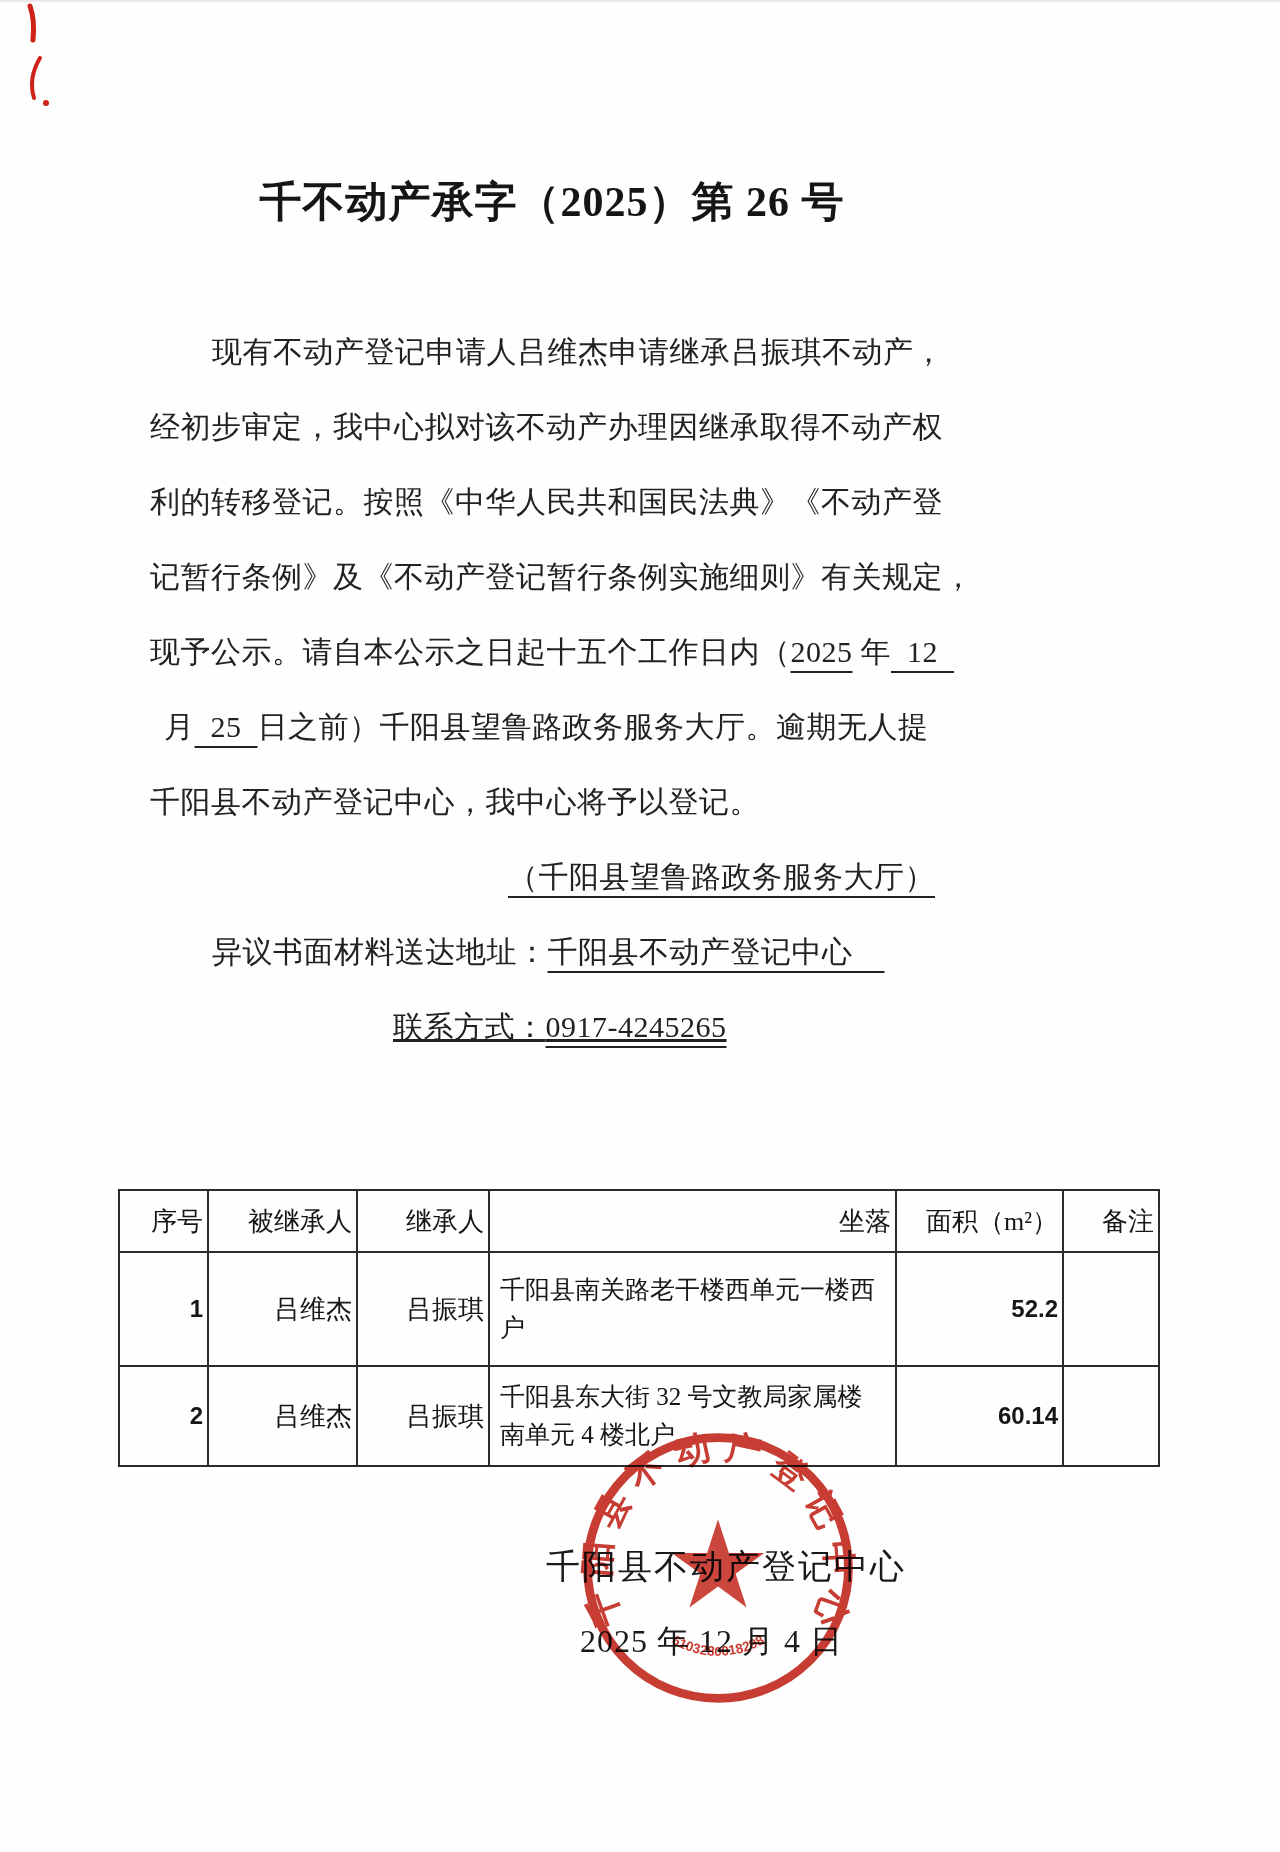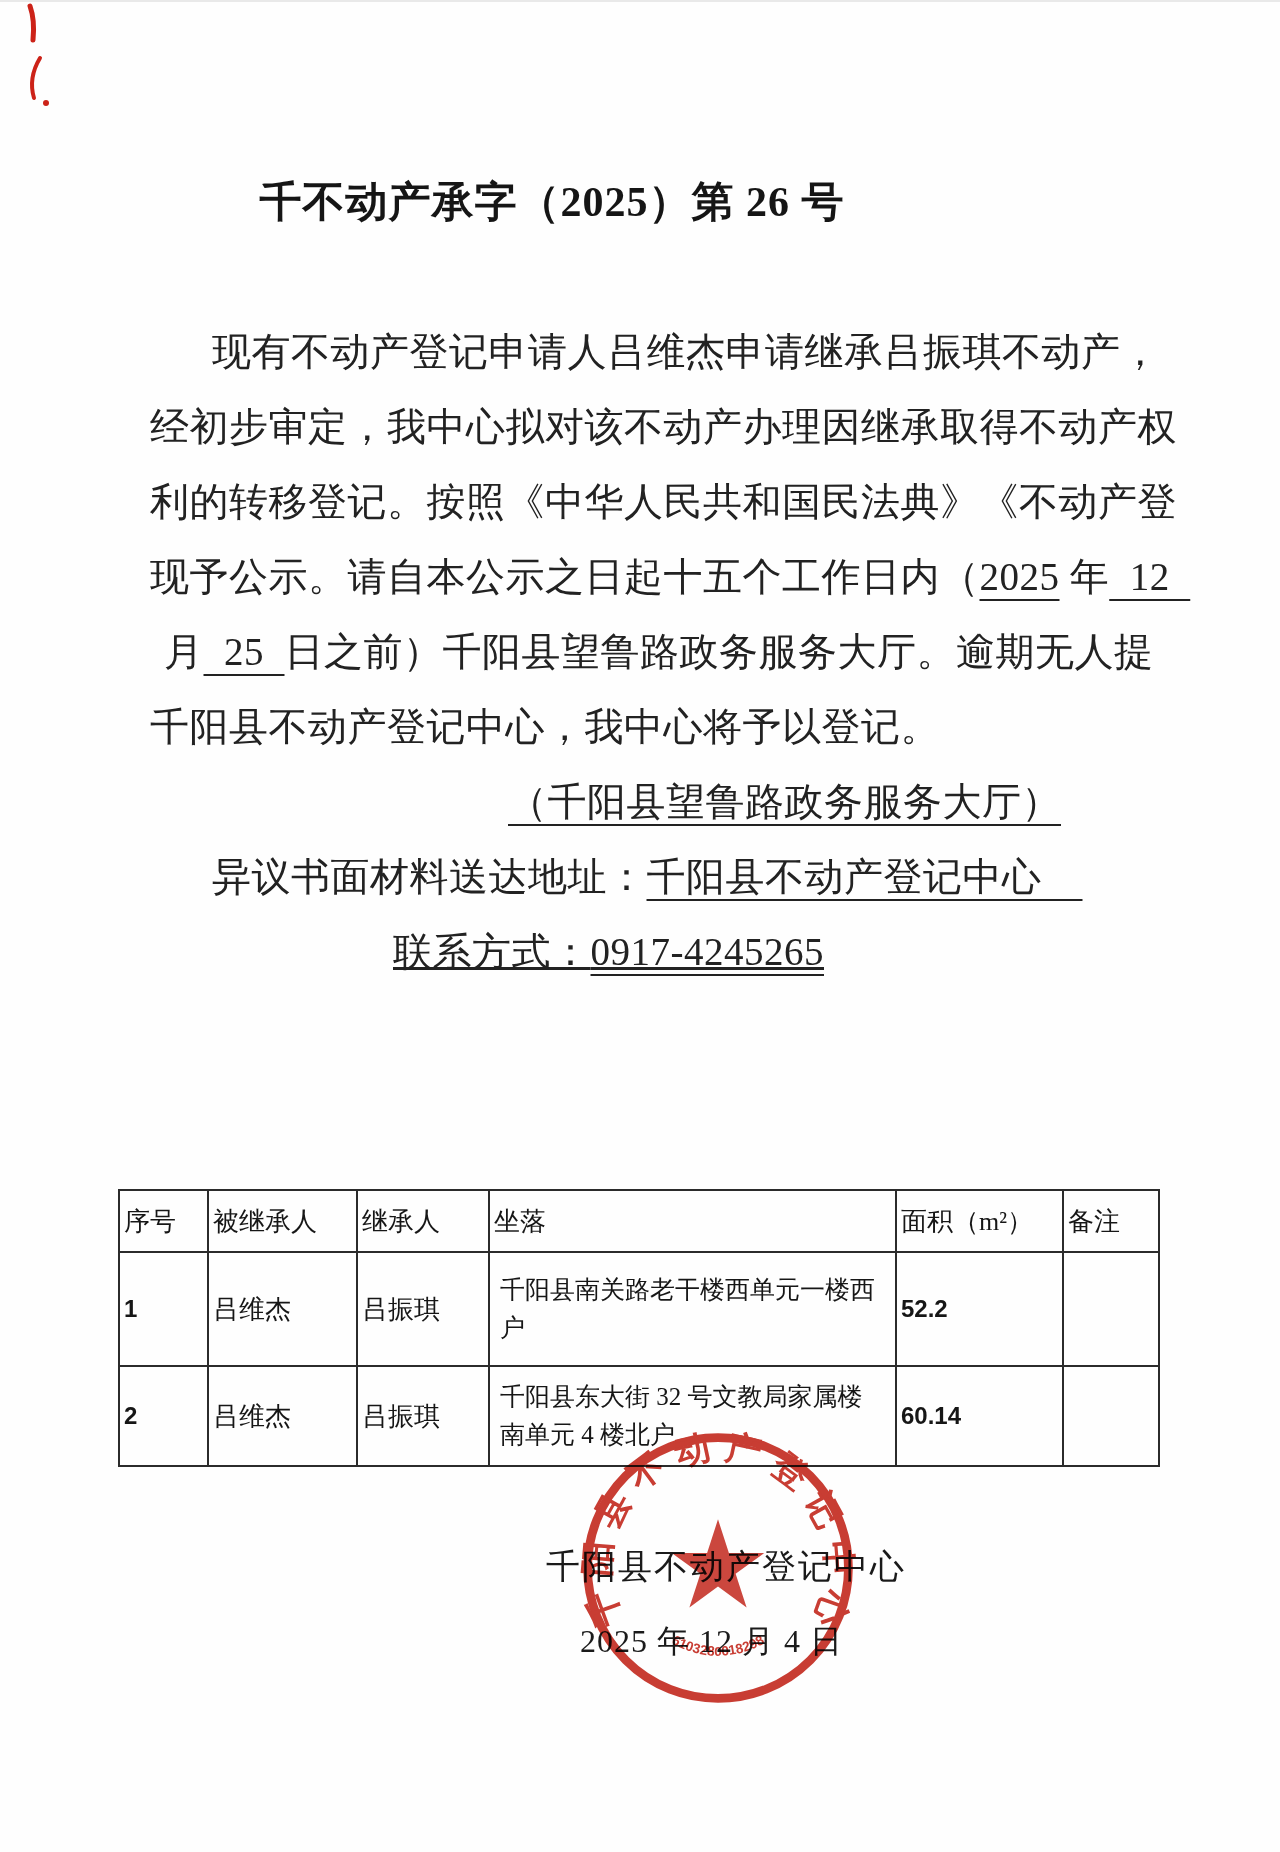--- a/index.html
+++ b/index.html
@@ -29,21 +29,21 @@
     letter-spacing: 1px;
     color: #151515;
     white-space: nowrap;
   }
 
   .doc-body {
     position: absolute;
     left: 150px;
     top: 312px;
     width: 800px;
-    font-size: 39px;
+    font-size: 30px;
     line-height: 75px;
     letter-spacing: 0.5px;
     color: #222;
   }
   .body-line { white-space: nowrap; }
   .ind-para    { text-indent: 62px; }
   .ind-tiny    { text-indent: 14px; }
   .ind-deep    { text-indent: 358px; }
   .ind-contact { text-indent: 243px; text-decoration: underline; }
   .u {
@@ -58,21 +58,21 @@
     left: 118px;
     top: 1187px;
     width: 1040px;
     border-collapse: collapse;
     table-layout: fixed;
     font-size: 26px;
     color: #161616;
   }
   .prop-table th, .prop-table td {
     border: 2px solid #2b2b2b;
-    text-align: left;
+    text-align: right;
     vertical-align: middle;
     padding: 0 4px;
     font-weight: 400;
   }
   .prop-table thead tr { height: 62px; }
   .prop-table tbody tr:nth-child(1) { height: 114px; }
   .prop-table tbody tr:nth-child(2) { height: 100px; }
   .prop-table td.cell-zuoluo {
     text-align: left;
     font-size: 25px;
@@ -130,20 +130,21 @@
     <path d="M40,56 q-12,20 -6,40" fill="none" stroke="var(--artifact-color,#cc2218)" stroke-width="4" stroke-linecap="round"></path>
     <circle cx="46" cy="101" r="3" fill="var(--artifact-color,#cc2218)"></circle>
   </svg>
 
   <h1 class="doc-title">千不动产承字（2025）第 26 号</h1>
 
   <div class="doc-body">
       <div class="body-line ind-para"><span>现有不动产登记申请人吕维杰申请继承吕振琪不动产，</span></div>
       <div class="body-line"><span>经初步审定，我中心拟对该不动产办理因继承取得不动产权</span></div>
       <div class="body-line"><span>利的转移登记。按照《中华人民共和国民法典》《不动产登</span></div>
+      <div class="body-line"><span>记暂行条例》及《不动产登记暂行条例实施细则》有关规定，</span></div>
       <div class="body-line"><span>现予公示。请自本公示之日起十五个工作日内（</span><span class="u">2025</span><span> 年</span><span class="u">&nbsp;&nbsp;12&nbsp;&nbsp;</span></div>
       <div class="body-line ind-tiny"><span>月</span><span class="u">&nbsp;&nbsp;25&nbsp;&nbsp;</span><span>日之前）千阳县望鲁路政务服务大厅。逾期无人提</span></div>
       <div class="body-line"><span>千阳县不动产登记中心，我中心将予以登记。</span></div>
       <div class="body-line ind-deep"><span class="u">（千阳县望鲁路政务服务大厅）</span></div>
       <div class="body-line ind-para"><span>异议书面材料送达地址：</span><span class="u">千阳县不动产登记中心&nbsp;&nbsp;&nbsp;&nbsp;</span></div>
       <div class="body-line ind-contact"><span>联系方式：</span><span class="u">0917-4245265</span></div>
     </div>
 
   <table class="prop-table">
     <colgroup>

